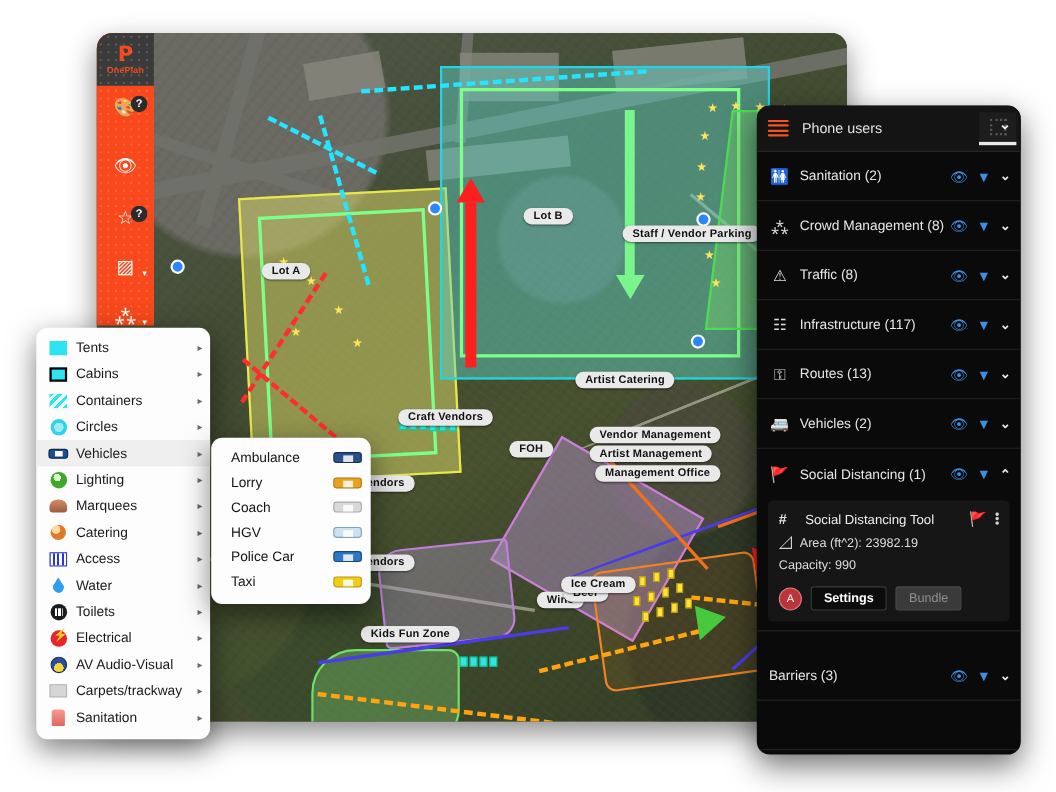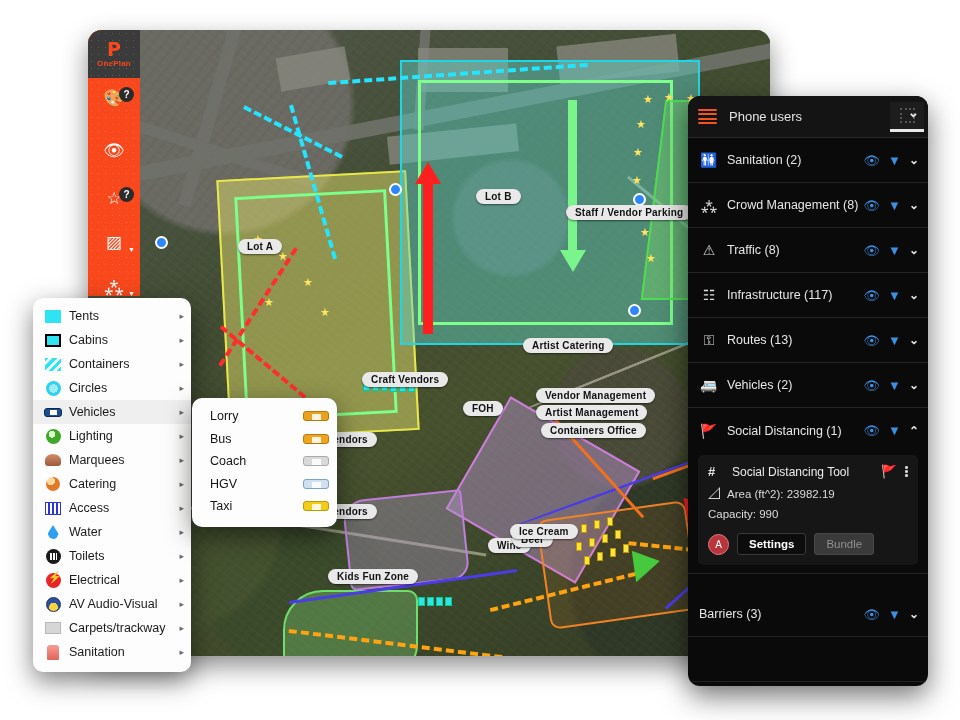--- a/index.html
+++ b/index.html
@@ -391,21 +391,21 @@
 
       <div id="map-labels">
           <div class="mlabel" style="left: 150px; top: 209px;">Lot A</div>
           <div class="mlabel" style="left: 388px; top: 159px;">Lot B</div>
           <div class="mlabel" style="left: 478px; top: 175px;">Staff / Vendor Parking</div>
           <div class="mlabel" style="left: 435px; top: 308px;">Artist Catering</div>
           <div class="mlabel" style="left: 274px; top: 342px;">Craft Vendors</div>
           <div class="mlabel" style="left: 375px; top: 371px;">FOH</div>
           <div class="mlabel" style="left: 448px; top: 358px;">Vendor Management</div>
           <div class="mlabel" style="left: 448px; top: 375px;">Artist Management</div>
-          <div class="mlabel" style="left: 453px; top: 393px;">Containers Office</div>
+          <div class="mlabel" style="left: 453px; top: 393px;">Management Office</div>
           <div class="mlabel" style="left: 230px; top: 402px;">Vendors</div>
           <div class="mlabel" style="left: 230px; top: 474px;">Vendors</div>
           <div class="mlabel" style="left: 240px; top: 539px;">Kids Fun Zone</div>
           <div class="mlabel" style="left: 400px; top: 508px;">Wine</div>
           <div class="mlabel" style="left: 424px; top: 502px;">Beer</div>
           <div class="mlabel" style="left: 422px; top: 494px;">Ice Cream</div>
         </div>
     </div>
   </div>
 
@@ -540,34 +540,38 @@
         <span class="ai">
           <span class="sw sanitation"></span>
         </span>
         <span class="alabel">Sanitation</span>
         <span class="arrow">▸</span>
       </div>
     </div>
 
   <div id="veh-menu">
       <div class="vrow">
+        <span class="vlabel">Ambulance</span>
+        <span class="vcar ambulance"></span>
+      </div>
+      <div class="vrow">
         <span class="vlabel">Lorry</span>
         <span class="vcar lorry"></span>
-      </div>
-      <div class="vrow">
-        <span class="vlabel">Bus</span>
-        <span class="vcar bus"></span>
       </div>
       <div class="vrow">
         <span class="vlabel">Coach</span>
         <span class="vcar coach"></span>
       </div>
       <div class="vrow">
         <span class="vlabel">HGV</span>
         <span class="vcar hgv"></span>
+      </div>
+      <div class="vrow">
+        <span class="vlabel">Police Car</span>
+        <span class="vcar police"></span>
       </div>
       <div class="vrow">
         <span class="vlabel">Taxi</span>
         <span class="vcar taxi"></span>
       </div>
     </div>
 
   <div id="layers-panel">
     <div id="lp-header">
       <div class="menu-ic">

